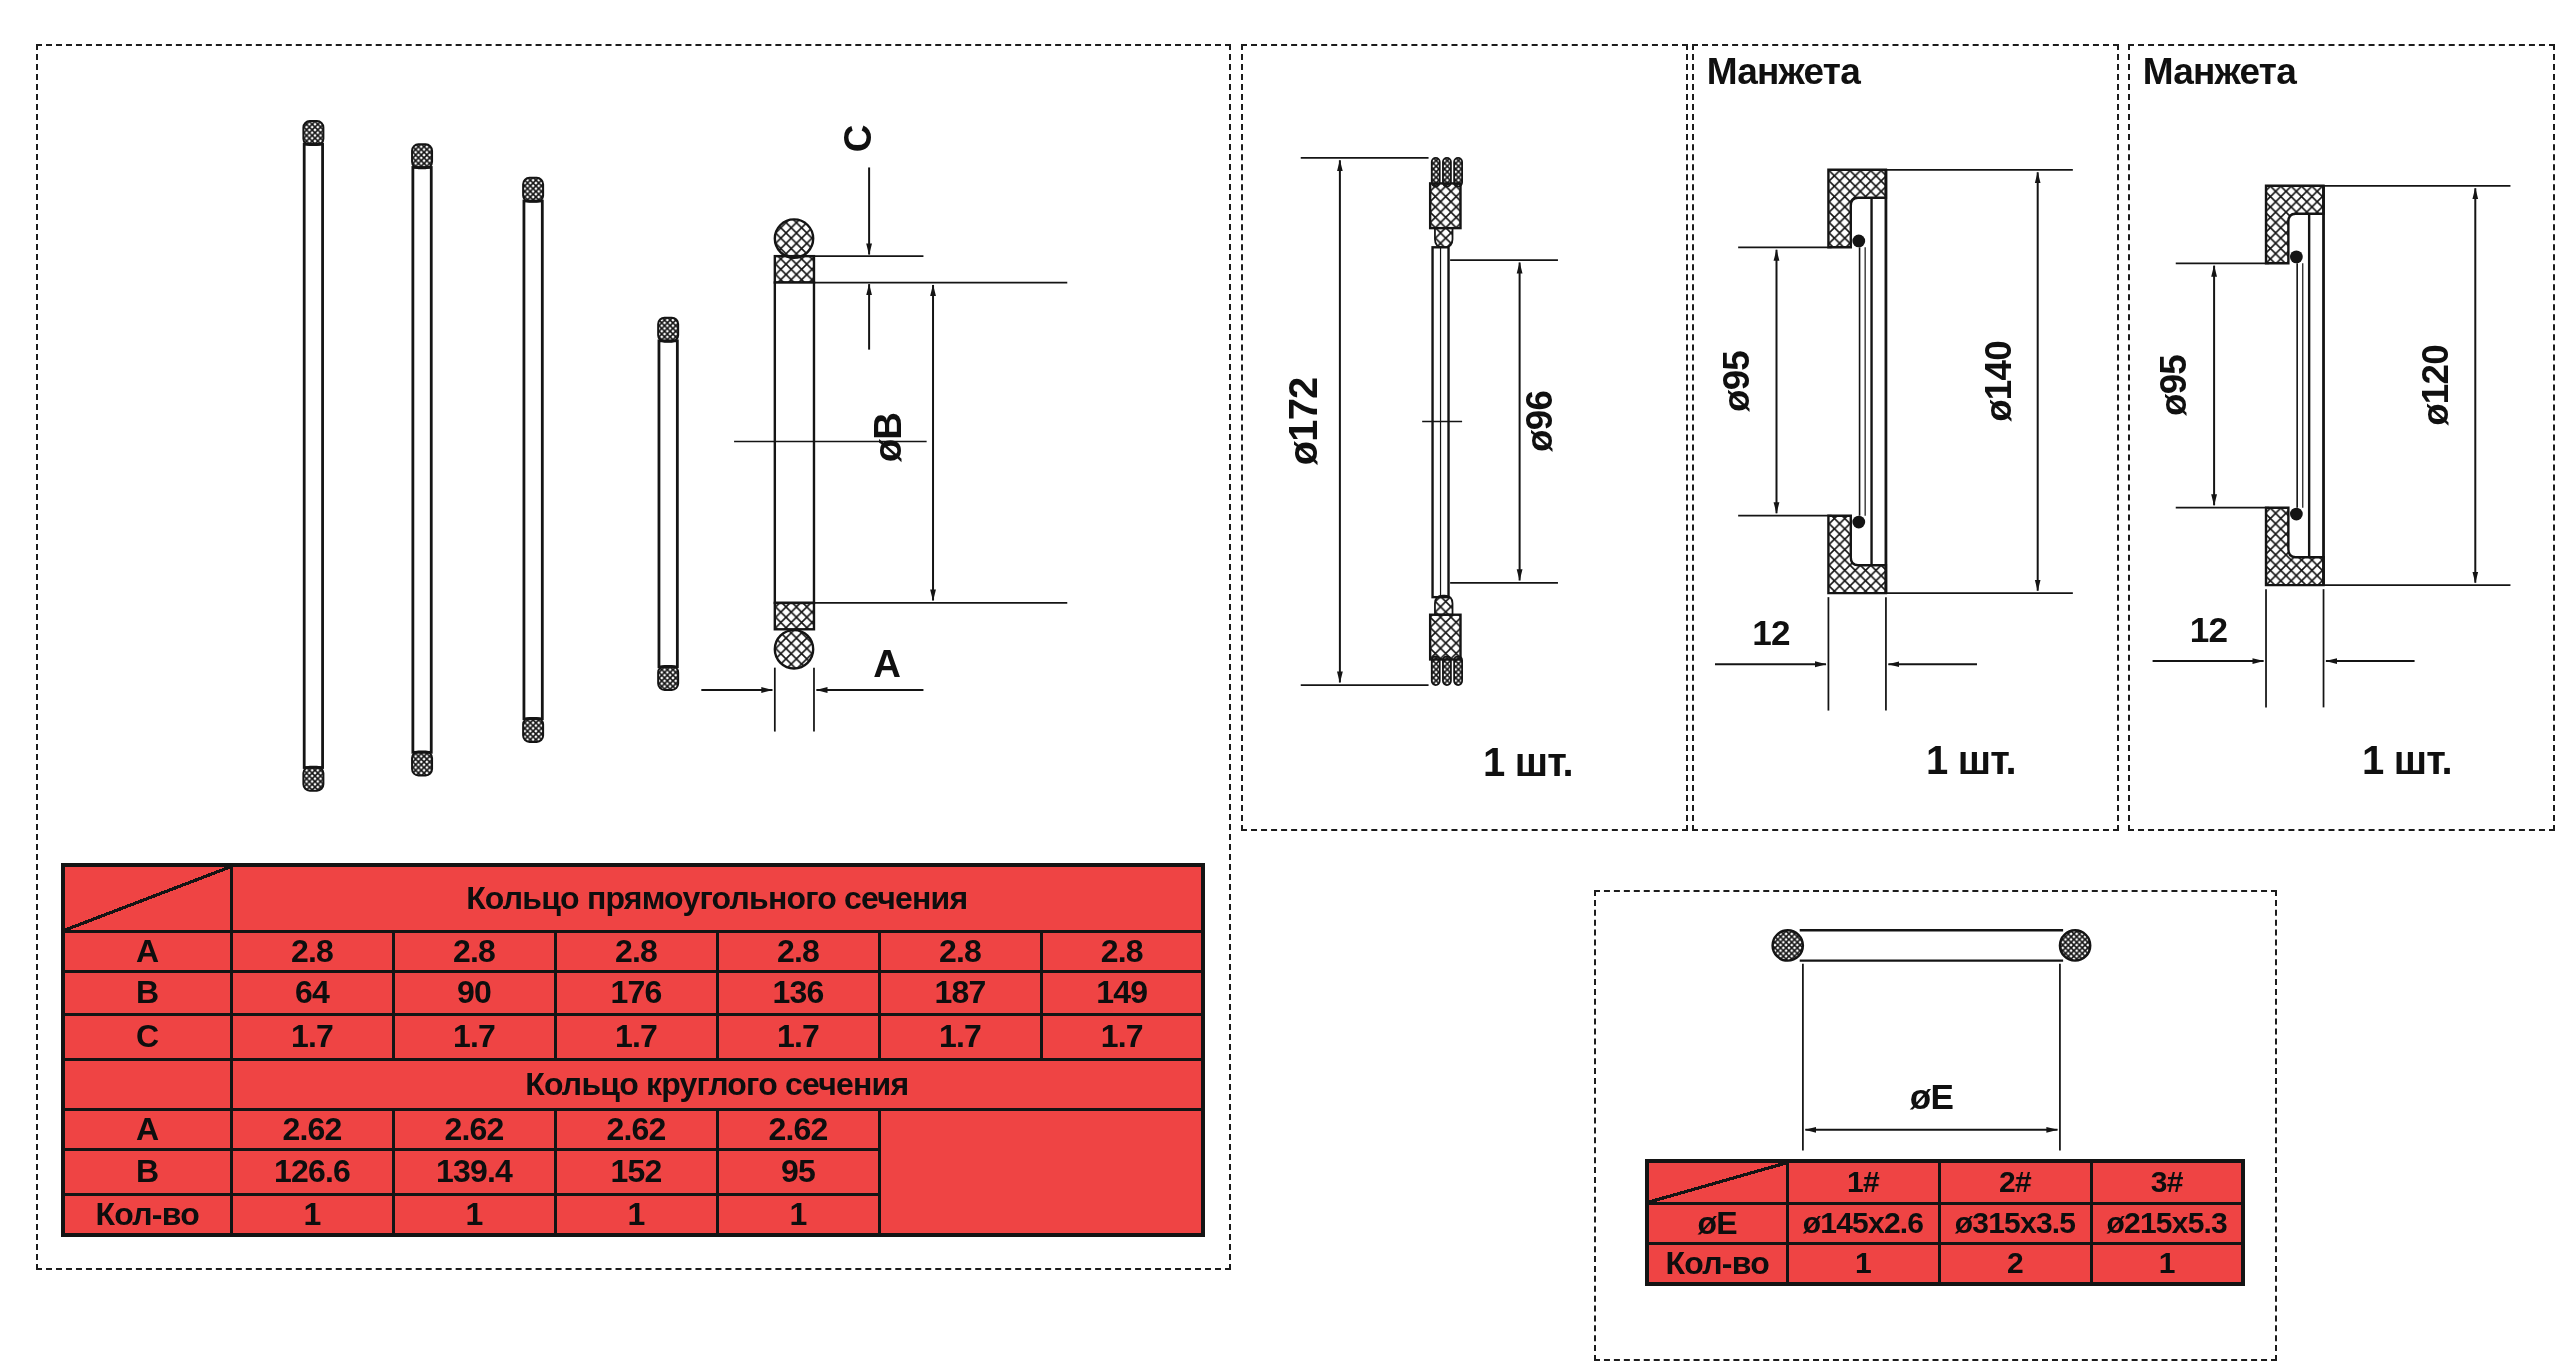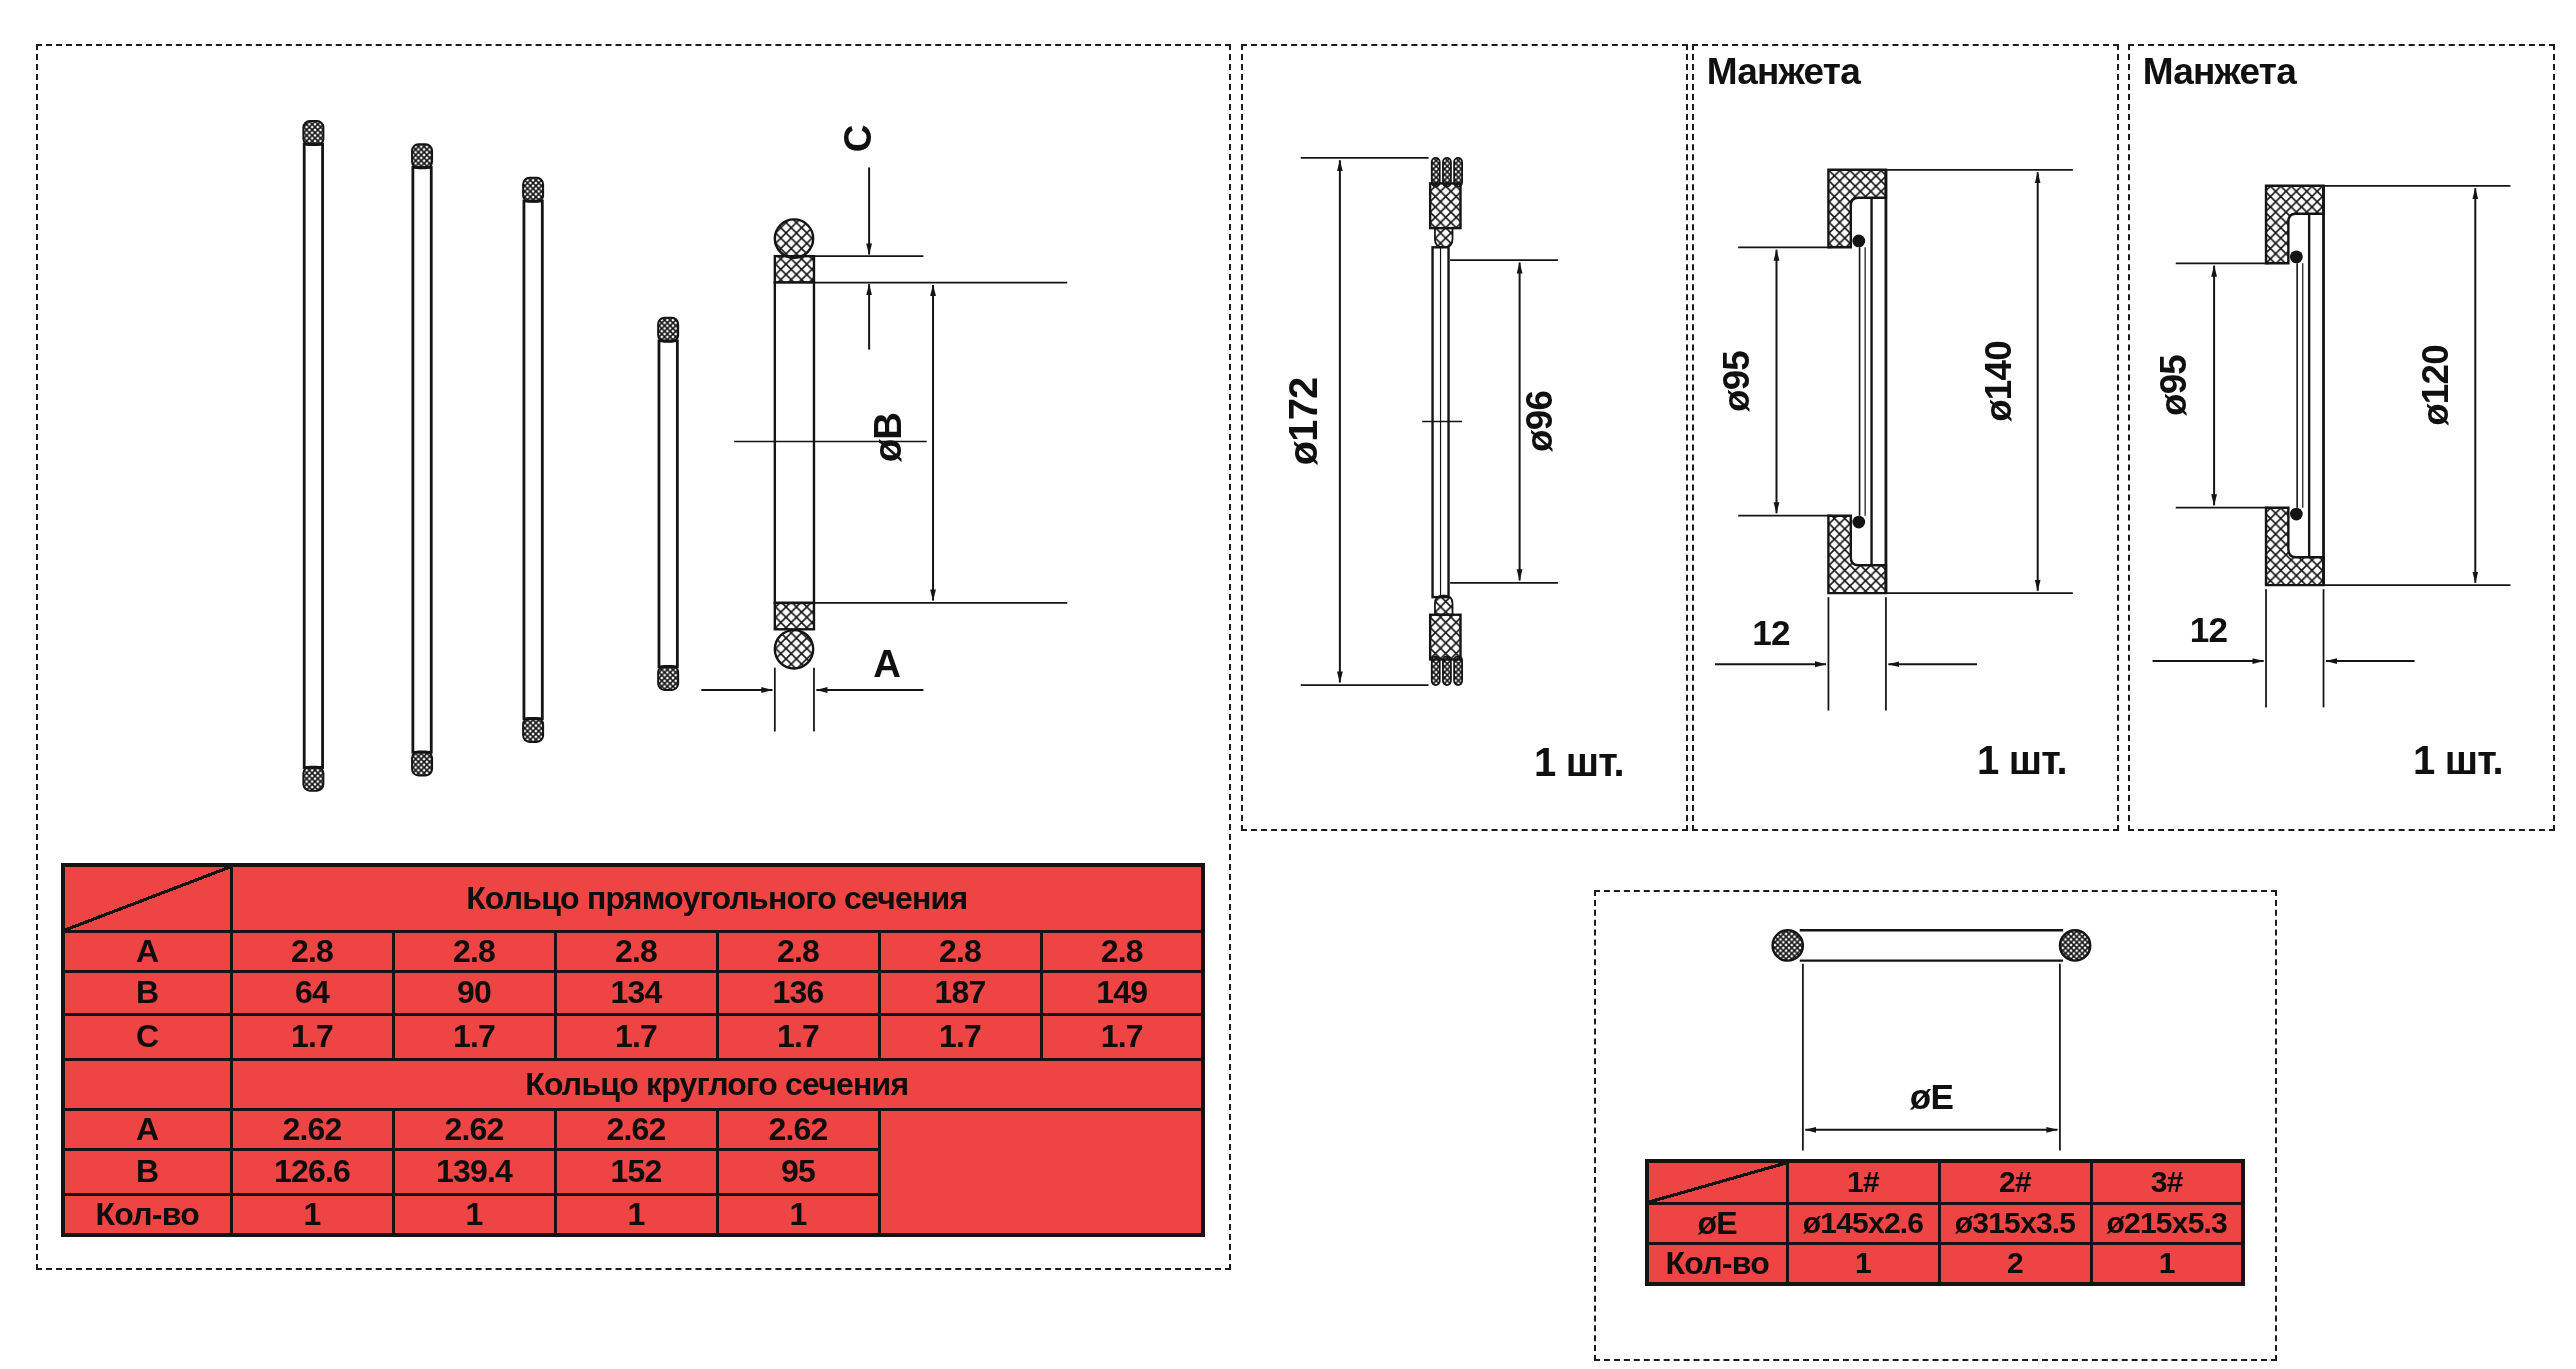--- a/index.html
+++ b/index.html
@@ -3,21 +3,21 @@
 <meta charset="utf-8">
 <style>
   html,body{margin:0;padding:0;background:#e8e8e8;}
   .sheet{
     position:relative;width:2576px;height:1369px;background:#ffffff;
     font-family:"Liberation Sans",sans-serif;color:#111;overflow:hidden;
   }
   .panel{position:absolute;border:2.4px dashed #1c1c1c;background:#fff;box-sizing:border-box;}
   .lbl{position:absolute;font-weight:bold;color:#101010;letter-spacing:-0.8px;white-space:nowrap;}
   .title{font-size:37px;}
-  .qty{font-size:40px;text-align:center;}
+  .qty{font-size:40px;text-align:left;}
   svg{position:absolute;left:0;top:0;}
   svg text{font-family:"Liberation Sans",sans-serif;font-weight:bold;fill:#101010;letter-spacing:-1px;}
   .d50{font-size:50px}.d48{font-size:48px}.d46{font-size:46px}.d44{font-size:44px}
   table{border-collapse:collapse;position:absolute;table-layout:fixed;background:#ef4444;}
   td{border:3.2px solid #141414;text-align:center;vertical-align:middle;font-weight:bold;
      color:#0e0e0e;padding:0;white-space:nowrap;overflow:hidden;letter-spacing:-0.8px;}
   .t1{border:4.8px solid #141414;}
   .t1 td{font-size:32px;}
   .t2{border:4px solid #141414;}
   .t2 td{font-size:30px;}
@@ -118,21 +118,21 @@
         <td>2.8</td>
         <td>2.8</td>
         <td>2.8</td>
         <td>2.8</td>
         <td>2.8</td>
       </tr>
       <tr style="height:43px">
         <td>B</td>
         <td>64</td>
         <td>90</td>
-        <td>134</td>
+        <td>176</td>
         <td>136</td>
         <td>187</td>
         <td>149</td>
       </tr>
       <tr style="height:45px">
         <td>C</td>
         <td>1.7</td>
         <td>1.7</td>
         <td>1.7</td>
         <td>1.7</td>

